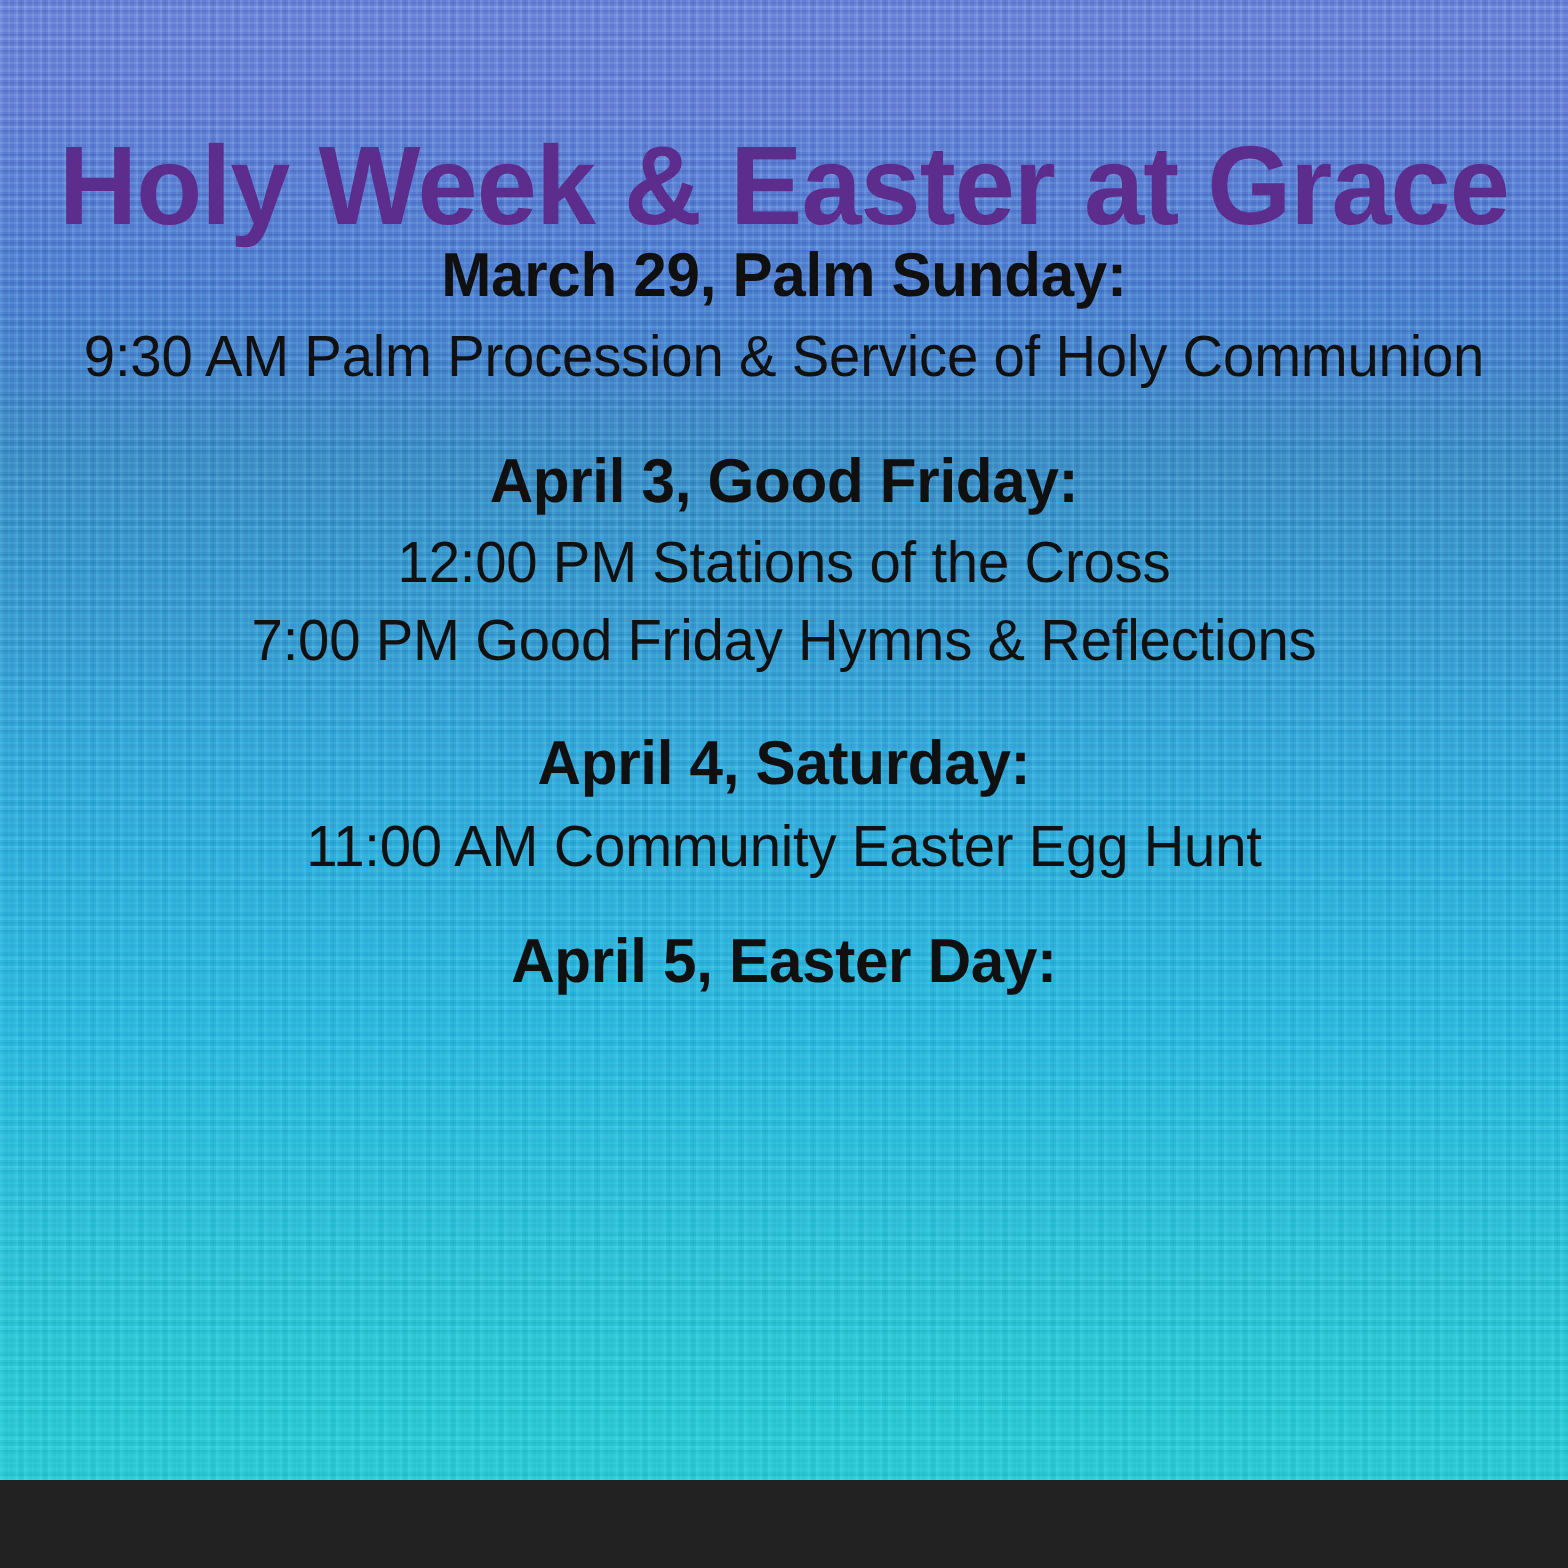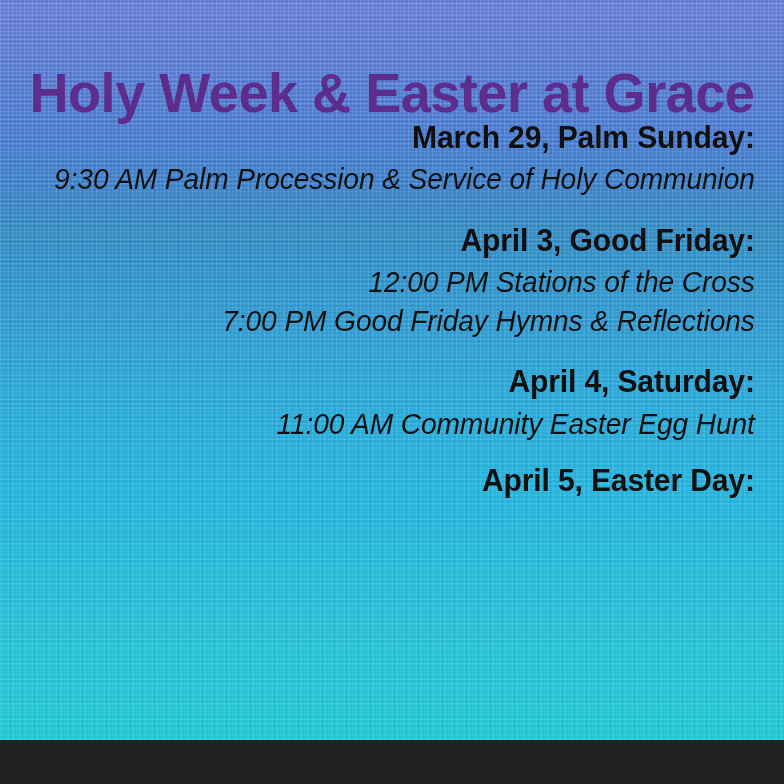--- a/index.html
+++ b/index.html
@@ -109,36 +109,35 @@
   .schedule {
     position: absolute;
     top: 118px;
     left: 0;
     right: 0;
     padding: 0 18px;
     box-sizing: border-box;
   }
 
   .event-block {
-    text-align: right;
+    text-align: center;
     margin-bottom: 22px;
   }
 
   .event-heading {
     font-size: 31px;
     font-weight: 700;
     color: #101010;
     line-height: 1.30;
     letter-spacing: -0.15px;
     transform: scaleX(0.97);
   }
 
   .event-lines {
     margin-top: 2px;
-    font-style: italic;
   }
 
   .event-line {
     font-size: 29px;
     font-weight: 400;
     color: #111111;
     line-height: 1.33;
     letter-spacing: -0.1px;
     transform: scaleX(0.97);
     white-space: nowrap;

